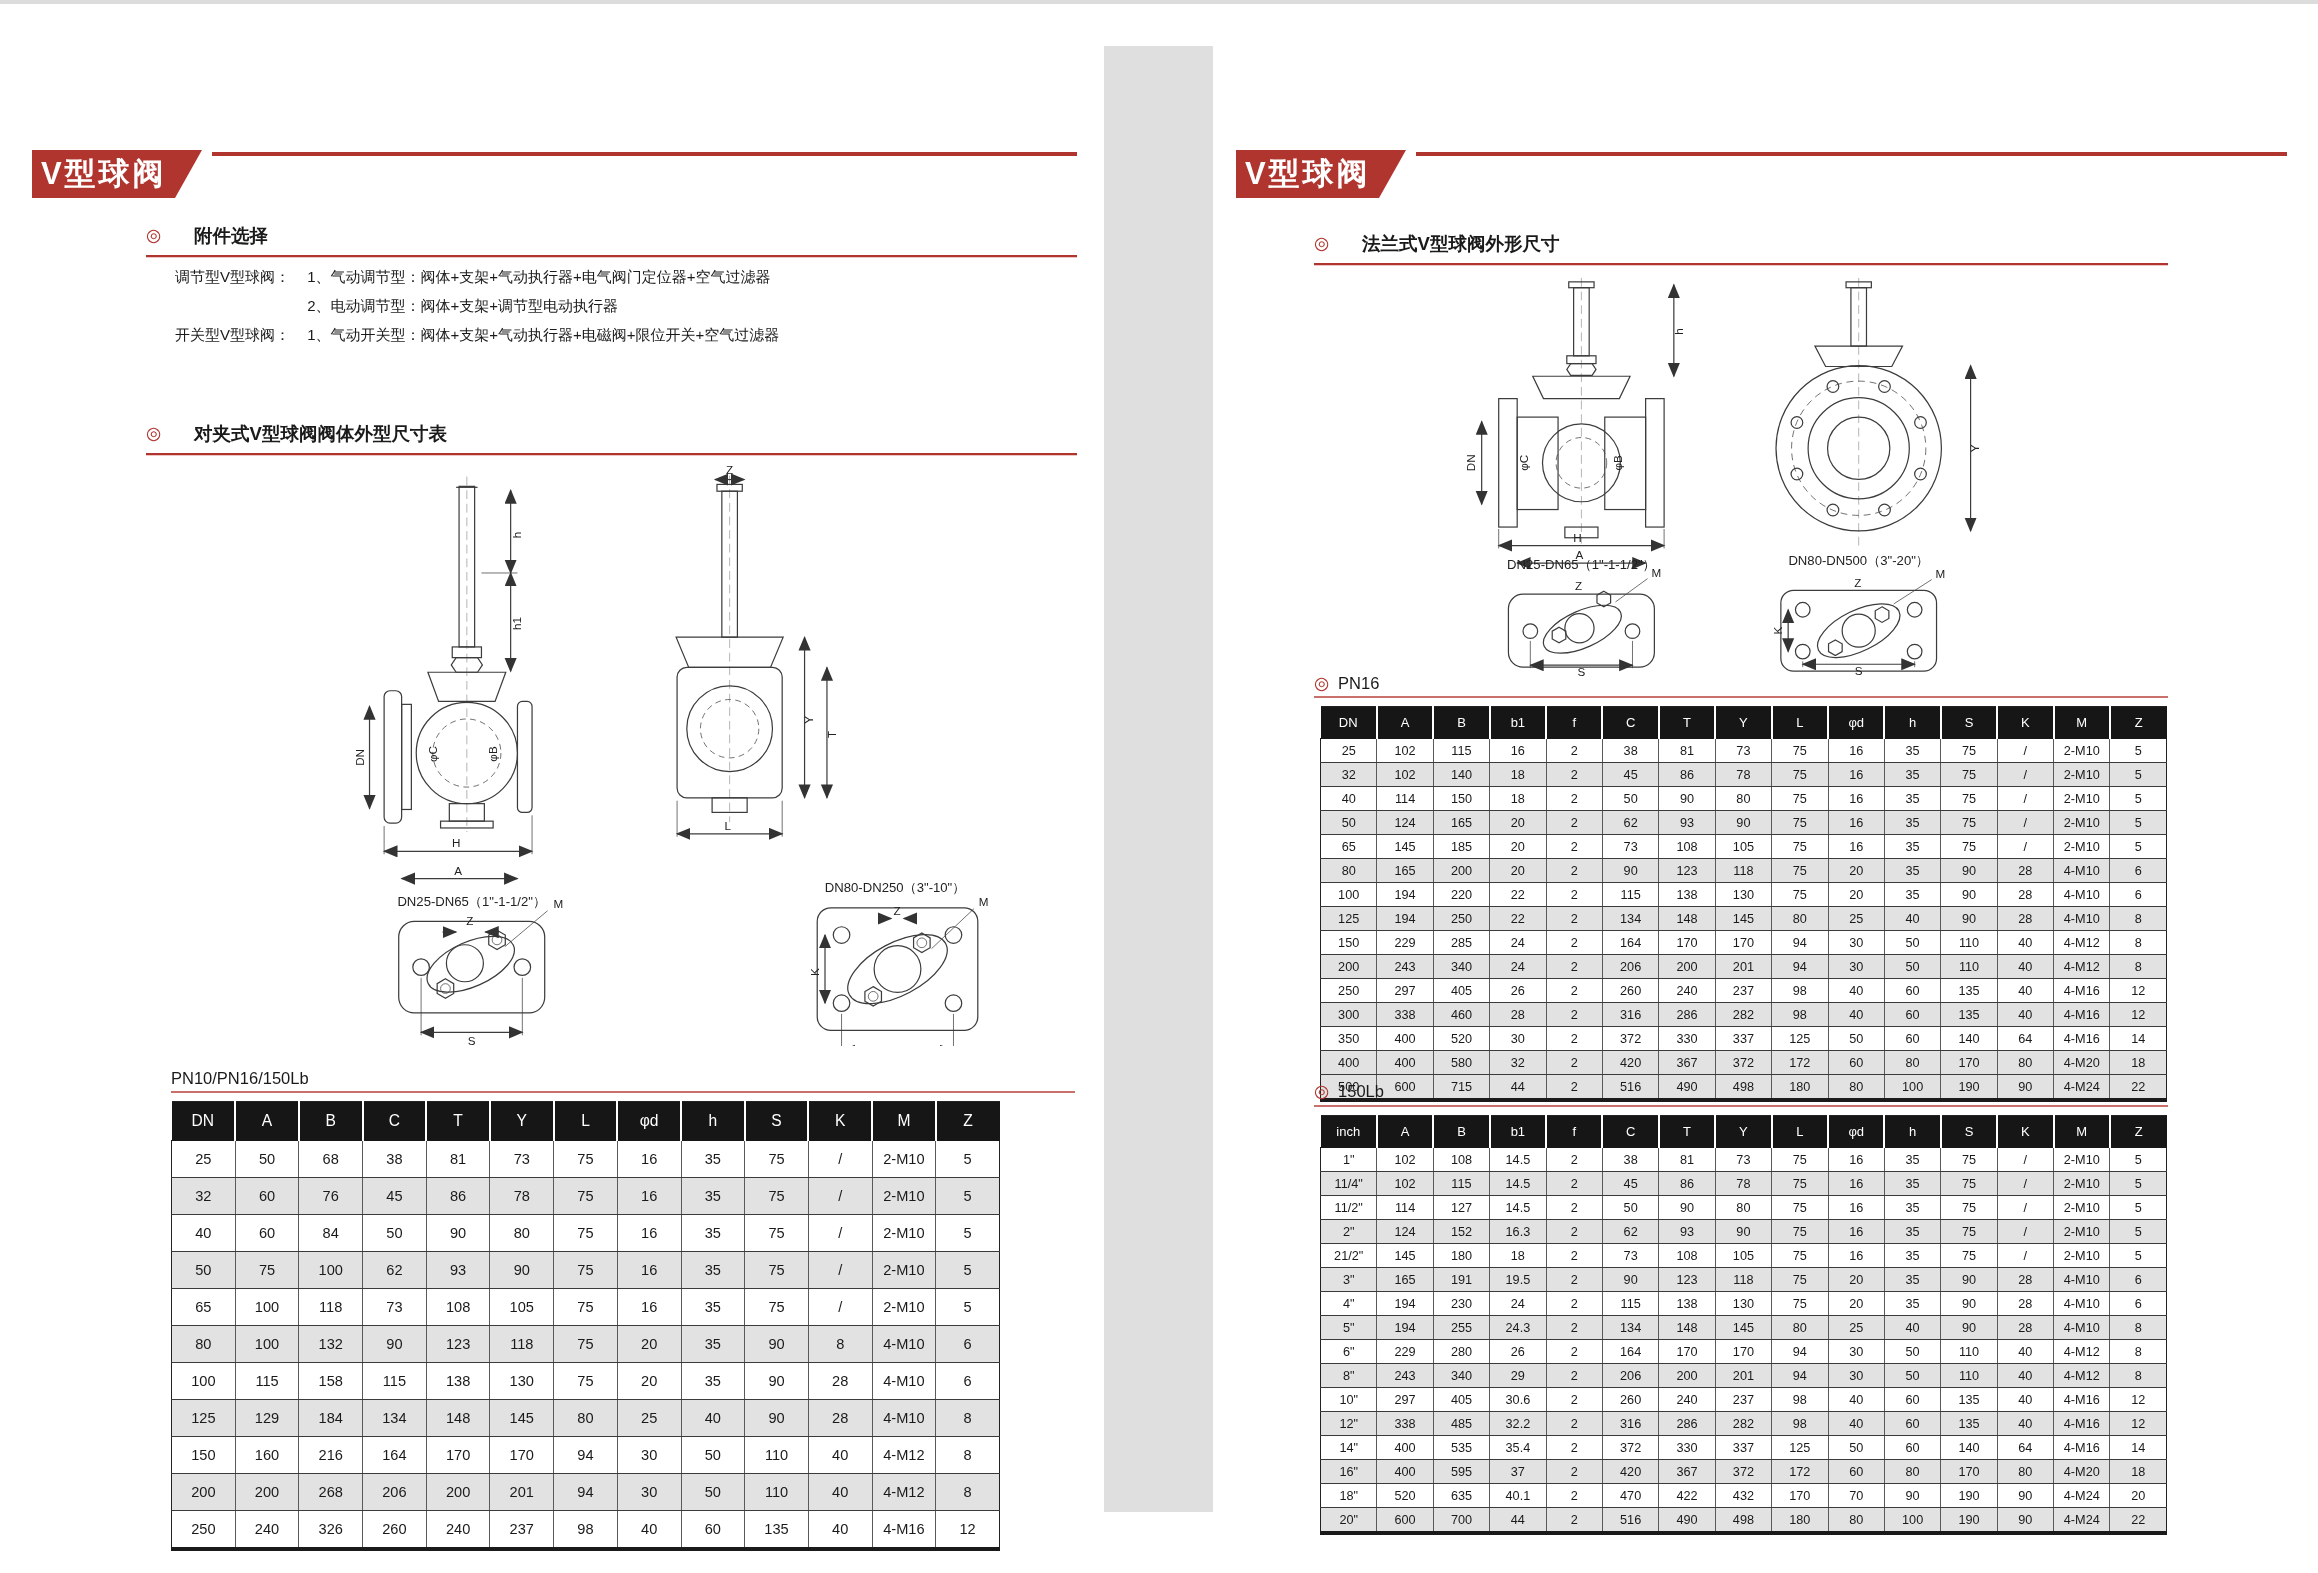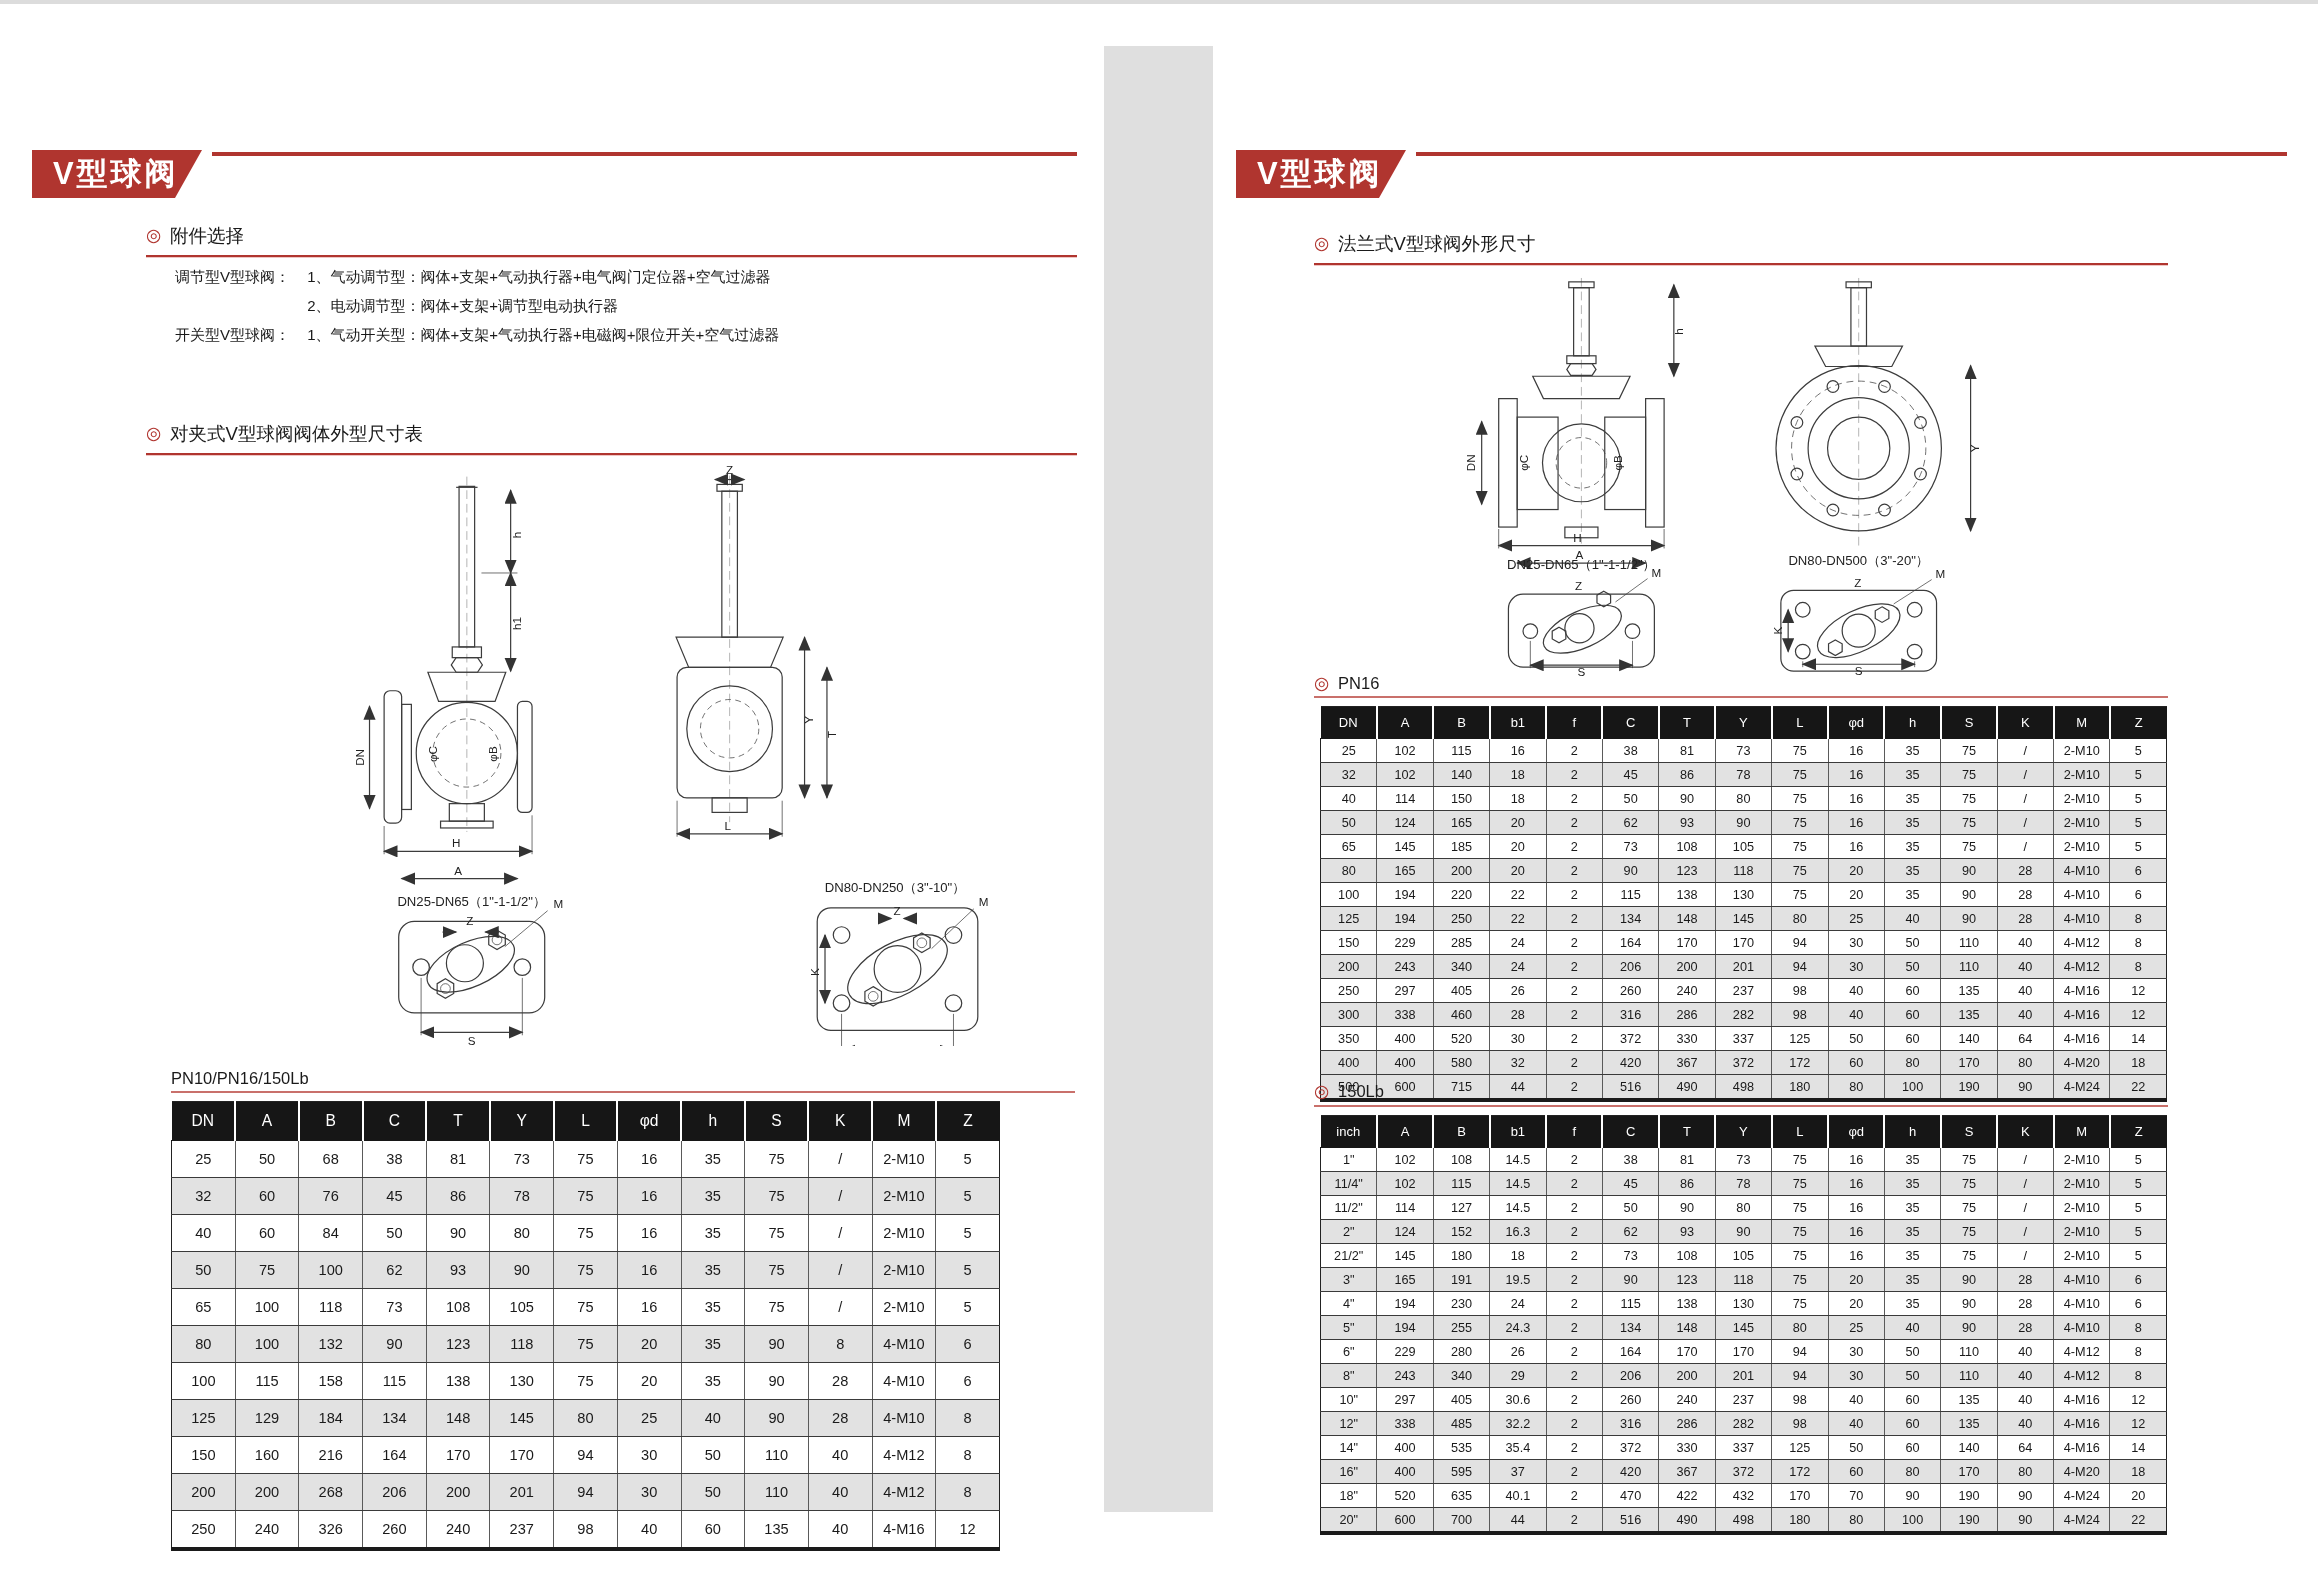--- a/index.html
+++ b/index.html
@@ -3,31 +3,31 @@
 <meta charset="utf-8">
 <style>
   html,body{margin:0;padding:0;background:#ffffff;}
   body{font-family:"Liberation Sans","DejaVu Sans",sans-serif;color:#1a1a1a;}
   #page{position:relative;width:2319px;height:1573px;background:#ffffff;overflow:hidden;}
   .topstrip{position:absolute;left:0;top:0;width:2319px;height:3.9px;background:#dcdcdc;}
   .gutter{position:absolute;left:1104px;top:46px;width:109px;height:1466px;background:#dfdfdf;}
 
   .banner{position:absolute;top:150px;height:48px;background:#b0352f;color:#ffffff;
           font-size:31px;font-weight:bold;letter-spacing:2.9px;display:flex;align-items:center;
-          padding-left:21px;box-sizing:border-box;
+          padding-left:9px;box-sizing:border-box;
           clip-path:polygon(0 0,100% 0,calc(100% - 27px) 100%,0 100%);}
   #banner-left{left:32px;width:170px;}
   #banner-right{left:1236px;width:170px;}
   .banner-line{position:absolute;top:152px;height:4.4px;background:#b0352f;}
   #banner-line-left{left:212px;width:865px;}
   #banner-line-right{left:1416px;width:871px;}
 
   .section{position:absolute;display:flex;align-items:center;}
   .section .bullet{color:#b0352f;font-size:17.5px;margin-right:8.8px;line-height:1;}
-  .title-bold{font-size:18.5px;font-weight:normal;}
+  .title-bold{font-size:18.5px;font-weight:bold;margin-left:24px;}
   .title-reg{font-size:16.5px;font-weight:normal;}
   .underline{position:absolute;height:3.4px;background:linear-gradient(to bottom,#b0352f 55%,#efc6c4 45%);}
   .underline-thin{position:absolute;height:1.9px;background:#c9706b;}
 
   .acc-block{position:absolute;left:175px;top:267px;font-size:15px;}
   .acc-line{height:29px;line-height:19.5px;white-space:nowrap;}
   .acc-label{display:inline-block;width:128px;}
 
   .plain-label{position:absolute;font-size:16.5px;}
 

